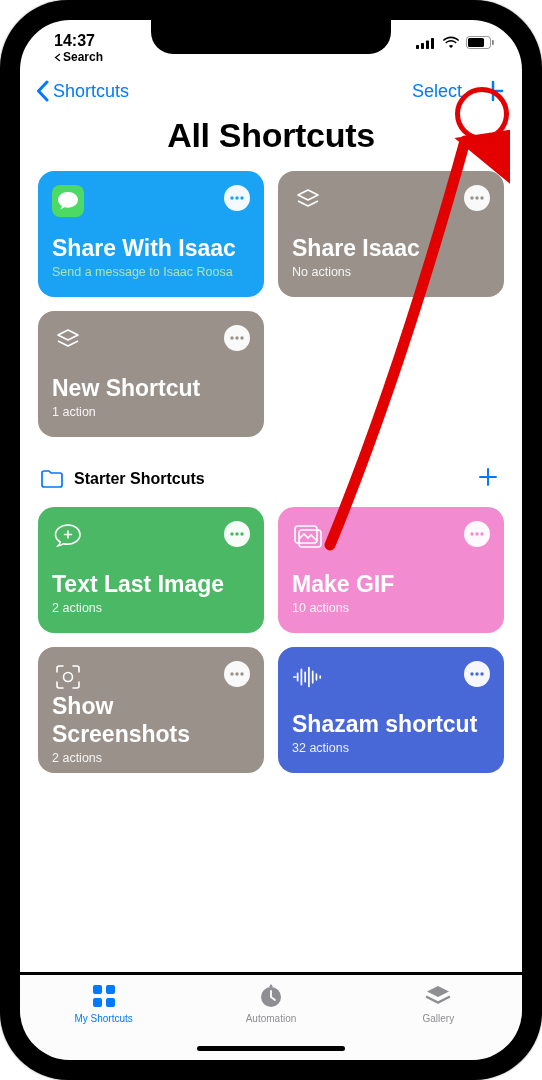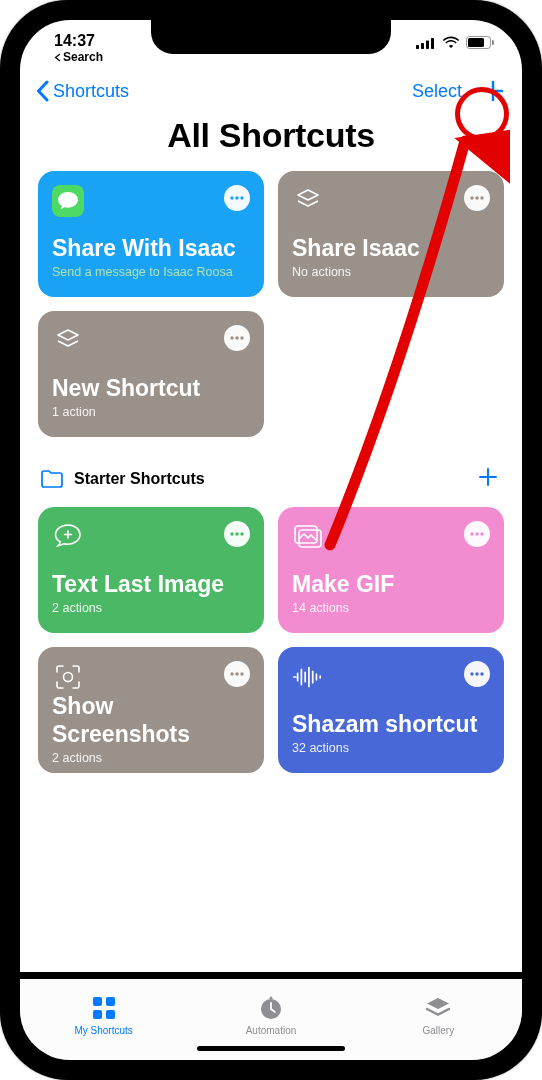--- a/index.html
+++ b/index.html
@@ -188,25 +188,25 @@
       font-weight: 700;
     }
     .section-add {
       color: #007aff;
       font-size: 24px;
       font-weight: 300;
       padding-right: 4px;
     }
     .tab-bar {
       height: 88px;
-      border-top: 7px solid #000000;
+      border-top: 3px solid #000000;
       display: flex;
       align-items: flex-start;
       justify-content: space-around;
-      padding-top: 16px;
+      padding-top: 8px;
       background: #fafafa80;
     }
     .tab-item {
       display: flex;
       flex-direction: column;
       align-items: center;
       gap: 4px;
       color: #8e8e93;
       font-size: 10px;
       width: 33%;
@@ -409,21 +409,21 @@
             <div class="tile-more">
               <svg width="14" height="4" viewBox="0 0 14 4">
                   <circle cx="2" cy="2" r="1.7" fill="#f28bcf"></circle>
                   <circle cx="7" cy="2" r="1.7" fill="#f28bcf"></circle>
                   <circle cx="12" cy="2" r="1.7" fill="#f28bcf"></circle>
                 </svg>
             </div>
           </div>
           <div>
             <div class="tile-title">Make GIF</div>
-            <div class="tile-sub">14 actions</div>
+            <div class="tile-sub">10 actions</div>
           </div>
         </div>
 
         <div class="tile" style="background:#99918a">
           <div class="tile-head">
             <div class="tile-icon">
               <svg width="30" height="30" viewBox="0 0 30 30">
                   <path d="M4 10V6a2 2 0 012-2h4M20 4h4a2 2 0 012 2v4M26 20v4a2 2 0 01-2 2h-4M10 26H6a2 2 0 01-2-2v-4" stroke="#fff" stroke-width="1.6" fill="none" stroke-linecap="round"></path>
                   <circle cx="15" cy="15" r="4.5" stroke="#fff" stroke-width="1.6" fill="none"></circle>
                 </svg>

